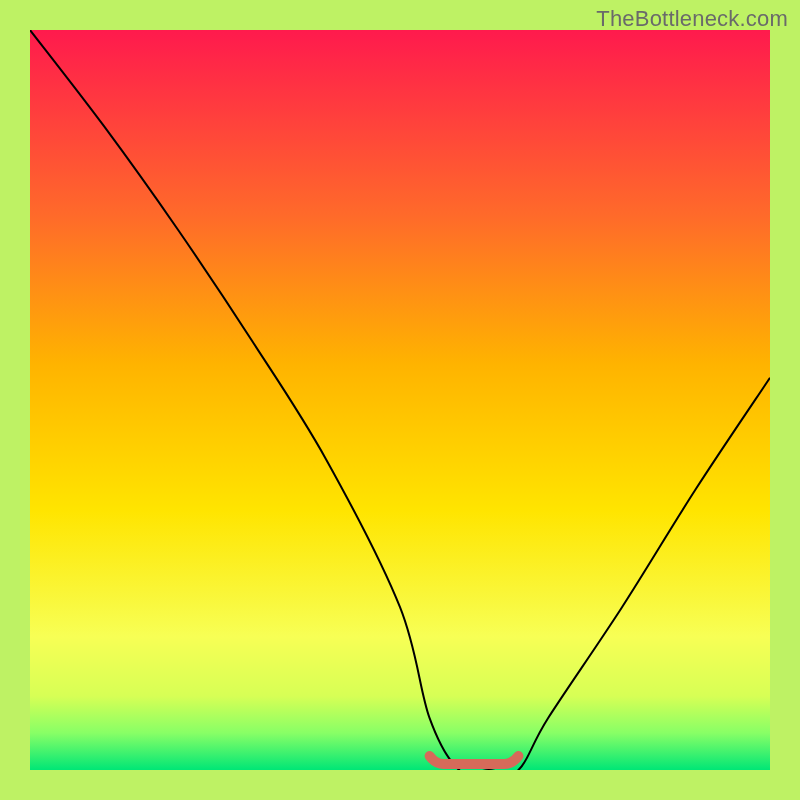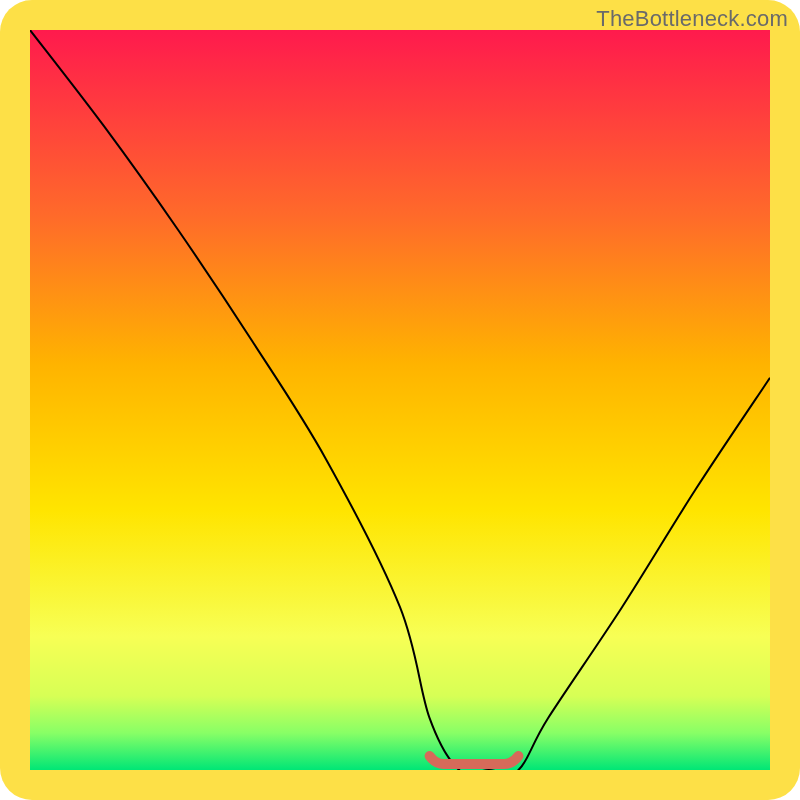--- a/index.html
+++ b/index.html
@@ -7,22 +7,21 @@
     padding: 0;
     width: 800px;
     height: 800px;
     overflow: hidden;
     font-family: Arial, Helvetica, sans-serif;
   }
   .frame {
     position: relative;
     width: 800px;
     height: 800px;
-    background: #fde047;
-    border-radius: 32px;
+    background: #bef264;
   }
   .watermark {
     position: absolute;
     top: 6px;
     right: 12px;
     color: #6a6a6a;
     font-size: 22px;
     font-weight: 500;
     letter-spacing: 0.2px;
     z-index: 10;

